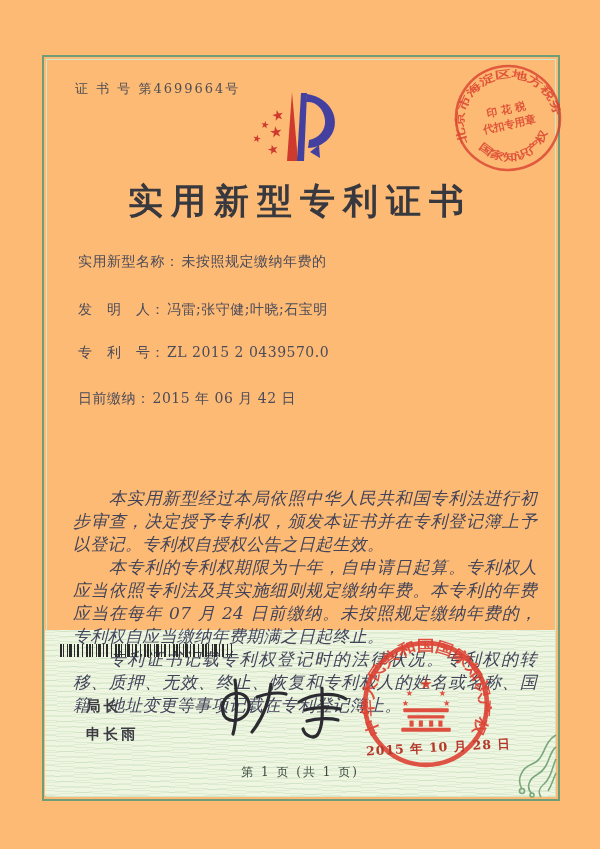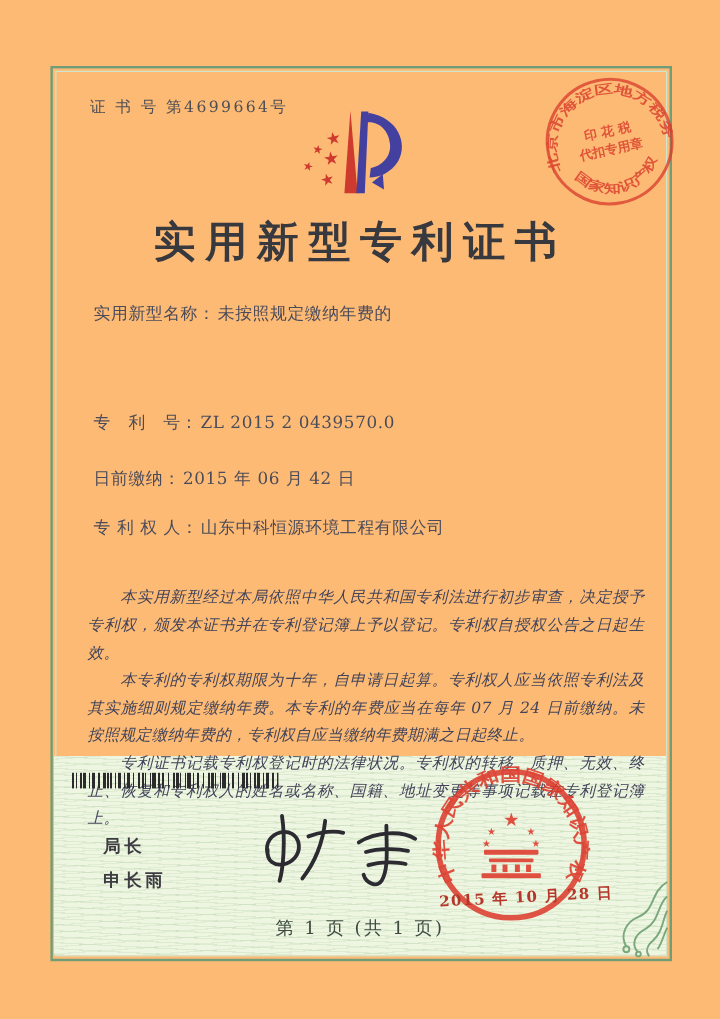--- a/index.html
+++ b/index.html
@@ -29,21 +29,21 @@
   .logo{position:absolute;left:240px;top:82px;width:120px;height:92px;}
   .tax-stamp{position:absolute;left:452px;top:62px;width:112px;height:112px;transform:rotate(-12deg);opacity:.88;}
   .title{
     position:absolute;left:0;top:178px;width:100%;text-align:center;
     font-size:35px;font-weight:600;letter-spacing:8px;color:#38383f;
   }
   .field{position:absolute;left:78px;font-size:14px;letter-spacing:.5px;color:#4b4b5a;white-space:nowrap;}
   .field .flabel{margin-right:2px;margin-top:28px;}
   .paras{
     position:absolute;left:73px;top:487px;width:464px;
-    font-size:13px;line-height:23px;color:#43445a;letter-spacing:.3px;
+    font-size:17px;line-height:23px;color:#43445a;letter-spacing:.3px;
     text-align:justify;font-style:italic;
   }
   .paras p{margin:0;text-indent:2.1em;}
   .barcode{
     position:absolute;left:60px;top:644px;width:172px;height:13px;
     background:repeating-linear-gradient(90deg,
       #2b2b2b 0 2px, rgba(0,0,0,0) 2px 3px,
       #2b2b2b 3px 4px, rgba(0,0,0,0) 4px 7px,
       #2b2b2b 7px 8px, rgba(0,0,0,0) 8px 9px,
       #2b2b2b 9px 12px, rgba(0,0,0,0) 12px 14px,
@@ -60,21 +60,21 @@
   .signature{position:absolute;left:195px;top:666px;width:160px;height:92px;}
   .big-seal{position:absolute;left:360px;top:638px;width:132px;height:132px;opacity:.93;}
   .seal-date{
     position:absolute;left:366px;top:740px;width:130px;
     font-size:12.5px;font-weight:bold;letter-spacing:1px;color:#b5372a;
     transform:rotate(-3deg);white-space:nowrap;
   }
   .corner-flourish{position:absolute;left:510px;top:733px;width:50px;height:66px;}
   .footer{
     position:absolute;left:0;top:764px;width:100%;text-align:center;
-    font-size:15px;letter-spacing:2px;color:#3e4a40;
+    font-size:12px;letter-spacing:2px;color:#3e4a40;
   }
   svg text{font-family:"DejaVu Sans","Liberation Sans",sans-serif;}
 </style>
 </head>
 <body>
 
 <div class="page">
 
   <div class="frame"></div>
   <div class="green-band"></div>
@@ -111,28 +111,28 @@
       <text x="55" y="50" font-size="10.5" font-weight="bold" fill="rgba(216,58,42,.9)" text-anchor="middle">印 花 税</text>
       <text x="55" y="65" font-size="10.5" font-weight="bold" fill="rgba(216,58,42,.9)" text-anchor="middle">代扣专用章</text>
     </svg>
   </div>
 
   <div class="title">实用新型专利证书</div>
 
   <div class="field" style="top:253px">
     <span class="flabel">实用新型名称：</span><span class="fvalue">未按照规定缴纳年费的</span>
   </div>
+  <div class="field" style="top:301px">
+    <span class="flabel">发　明　人：</span><span class="fvalue">冯雷;张守健;叶晓;石宝明</span>
+  </div>
   <div class="field" style="top:344px">
     <span class="flabel">专　利　号：</span><span class="fvalue">ZL 2015 2 0439570.0</span>
   </div>
   <div class="field" style="top:390px">
     <span class="flabel">日前缴纳：</span><span class="fvalue">2015 年 06 月 42 日</span>
-  </div>
-  <div class="field" style="top:431px">
-    <span class="flabel">专 利 权 人：</span><span class="fvalue">山东中科恒源环境工程有限公司</span>
   </div>
 
   <div class="paras">
     <p>本实用新型经过本局依照中华人民共和国专利法进行初步审查，决定授予专利权，颁发本证书并在专利登记簿上予以登记。专利权自授权公告之日起生效。</p>
     <p>本专利的专利权期限为十年，自申请日起算。专利权人应当依照专利法及其实施细则规定缴纳年费。本专利的年费应当在每年 07 月 24 日前缴纳。未按照规定缴纳年费的，专利权自应当缴纳年费期满之日起终止。</p>
     <p>专利证书记载专利权登记时的法律状况。专利权的转移、质押、无效、终止、恢复和专利权人的姓名或名称、国籍、地址变更等事项记载在专利登记簿上。</p>
   </div>
 
   <div class="barcode"></div>
 

